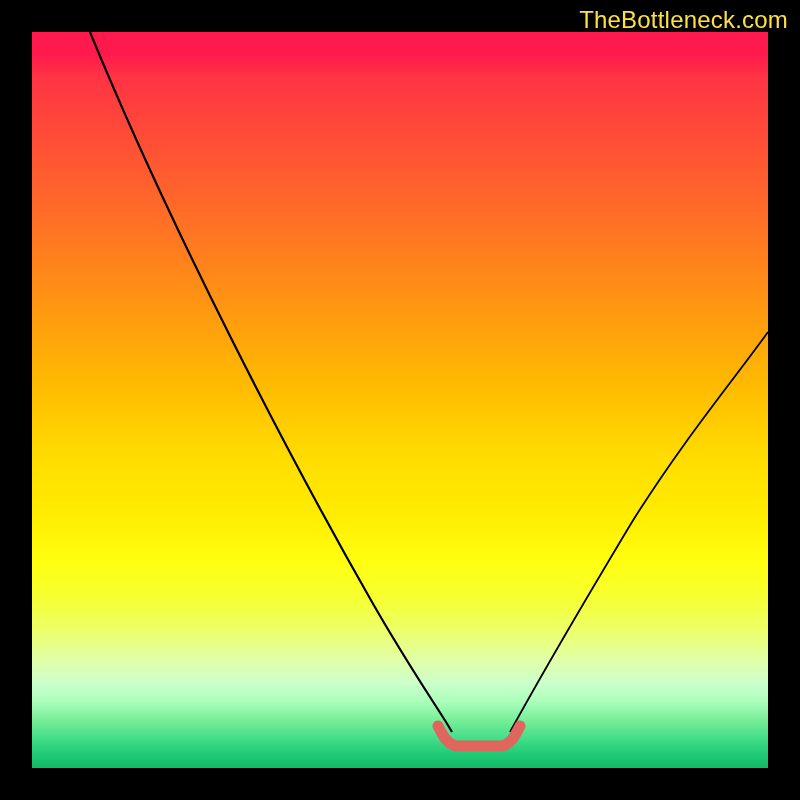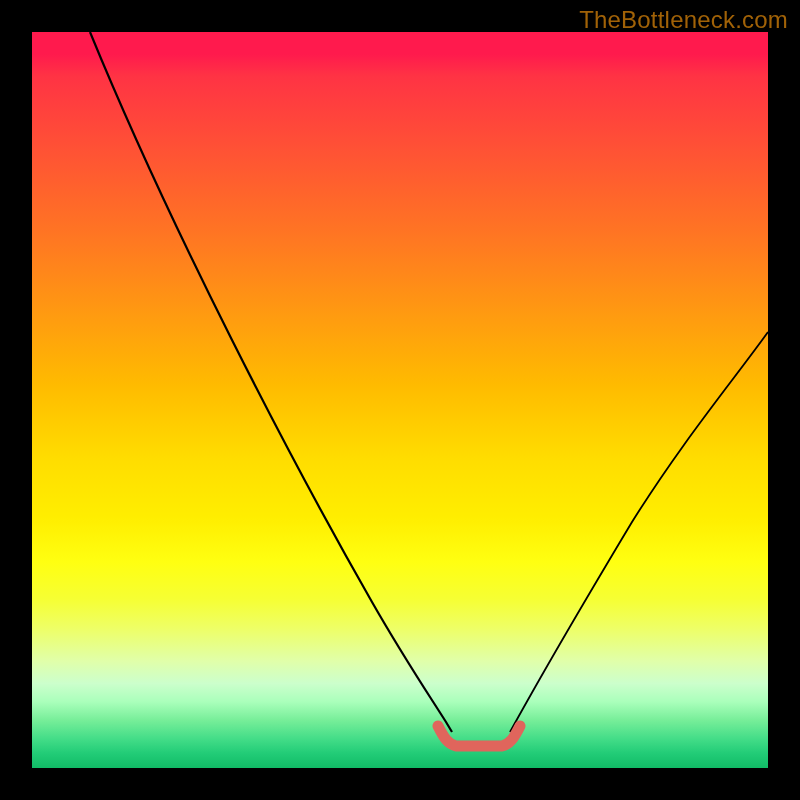--- a/index.html
+++ b/index.html
@@ -51,21 +51,21 @@
     position: absolute;
     left: 0;
     top: 0;
     width: 736px;
     height: 736px;
   }
   .watermark {
     position: absolute;
     top: 6px;
     right: 12px;
-    color: #a16207;
+    color: #fde047;
     font-size: 24px;
     font-weight: 400;
     letter-spacing: 0.2px;
     user-select: none;
   }
 </style>
 </head>
 <body>
 
 <div class="frame">

